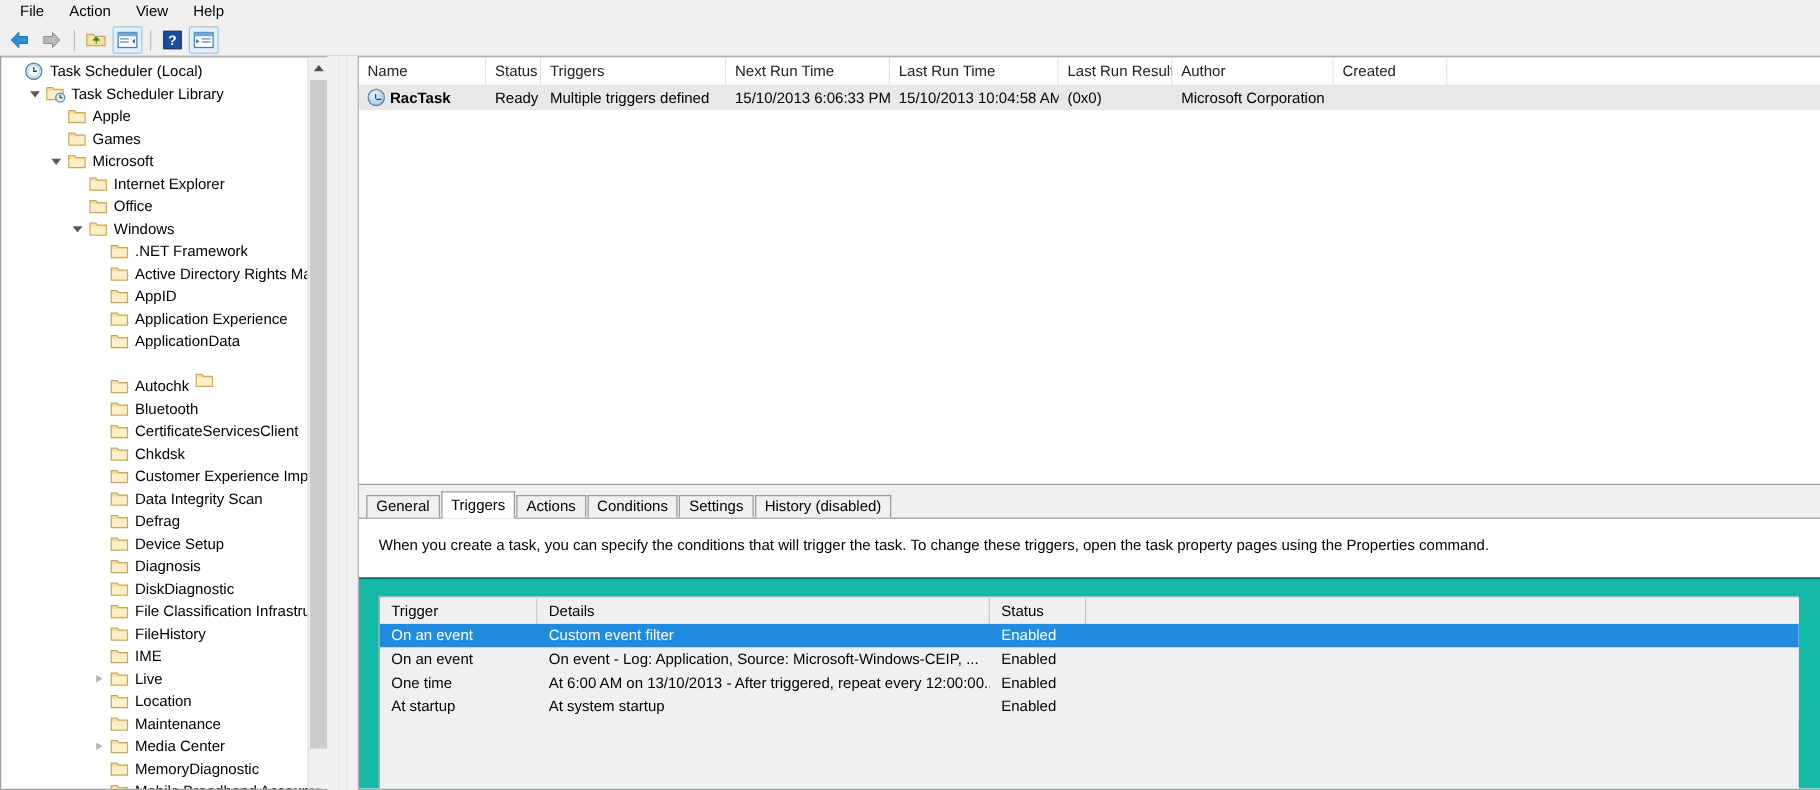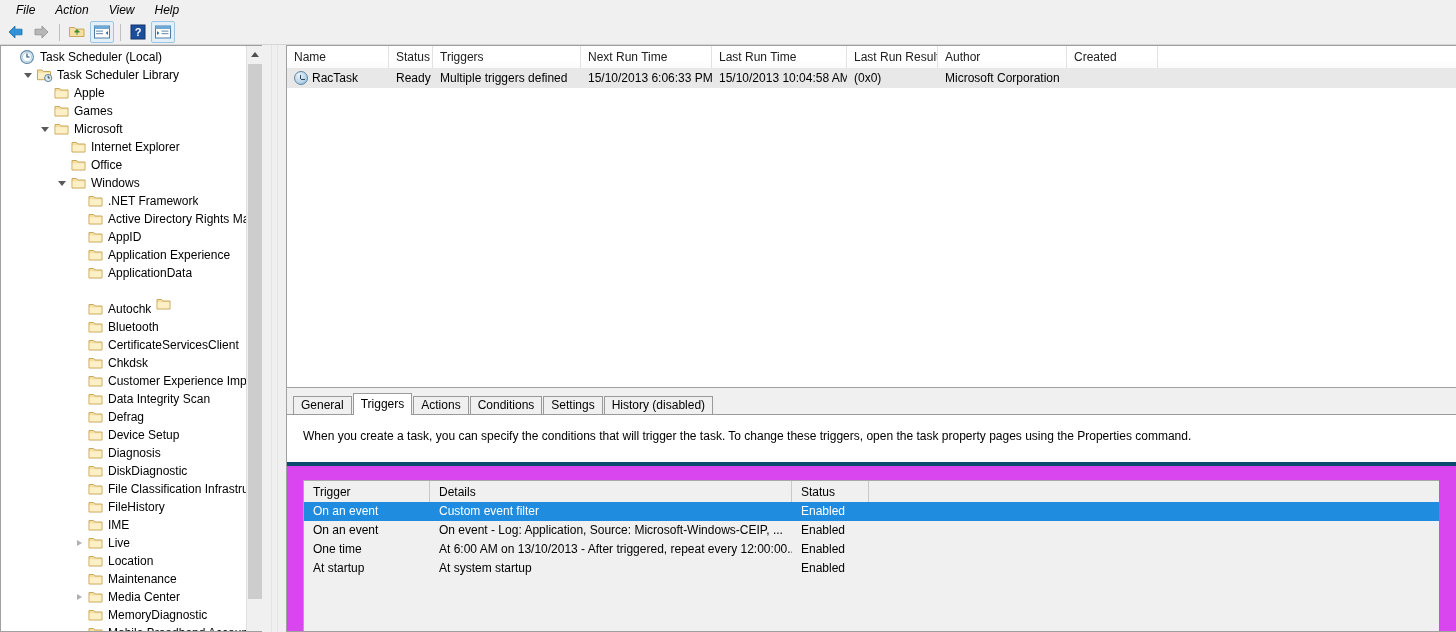--- a/index.html
+++ b/index.html
@@ -12,23 +12,21 @@
     font-size: 12px;
     color: #000;
     -webkit-font-smoothing: antialiased;
   }
 
   
   #menubar {
     height: 20px;
     background: #f0f0f0;
     display: flex;
-    align-items: center;
     padding-left: 6px;
-    font-style: italic;
   }
   .menu-item {
     padding: 2px 10px 3px 10px;
     font-size: 12px;
     color: #000;
     cursor: default;
     line-height: 14px;
   }
 
   
@@ -280,22 +278,22 @@
   #descrip {
     padding: 14px 18px 12px 16px;
     font-size: 12px;
     color: #000;
     white-space: nowrap;
   }
   #detail-body {
     position: absolute;
     left: 0; right: 0;
     top: 47px; bottom: 0;
-    background: #d946ef;
-    border-top: 4px solid #0c4a6e;
+    background: #14b8a6;
+    border-top: 1px solid #0c4a6e;
     padding: 14px 0 0 16px;
   }
 
   
   #trig {
     width: 1136px;
     background: #f0f0f0;
     border: 1px solid #a8a8a8;
     border-right: none;
     height: 185px;
@@ -683,21 +681,21 @@
           <div class="lvh" style="width: 148px;">Triggers</div>
           <div class="lvh" style="width: 131px;">Next Run Time</div>
           <div class="lvh" style="width: 135px;">Last Run Time</div>
           <div class="lvh" style="width: 91px;">Last Run Result</div>
           <div class="lvh" style="width: 129px;">Author</div>
           <div class="lvh" style="width: 91px;">Created</div>
           <div class="lvh filler"></div>
         </div>
       <div id="lvbody">
           <div class="lvrow">
-            <div class="lvc" style="width: 102px;">
+            <div class="lvc" style="width: 102px; font-weight: bold;">
               <span class="clockicon"></span>
               <span>RacTask</span>
             </div>
             <div class="lvc" style="width: 44px;">Ready</div>
             <div class="lvc" style="width: 148px;">Multiple triggers defined</div>
             <div class="lvc" style="width: 131px;">15/10/2013 6:06:33 PM</div>
             <div class="lvc" style="width: 135px;">15/10/2013 10:04:58 AM</div>
             <div class="lvc" style="width: 91px;">(0x0)</div>
             <div class="lvc" style="width: 129px;">Microsoft Corporation</div>
             <div class="lvc" style="width: 91px;"></div>

